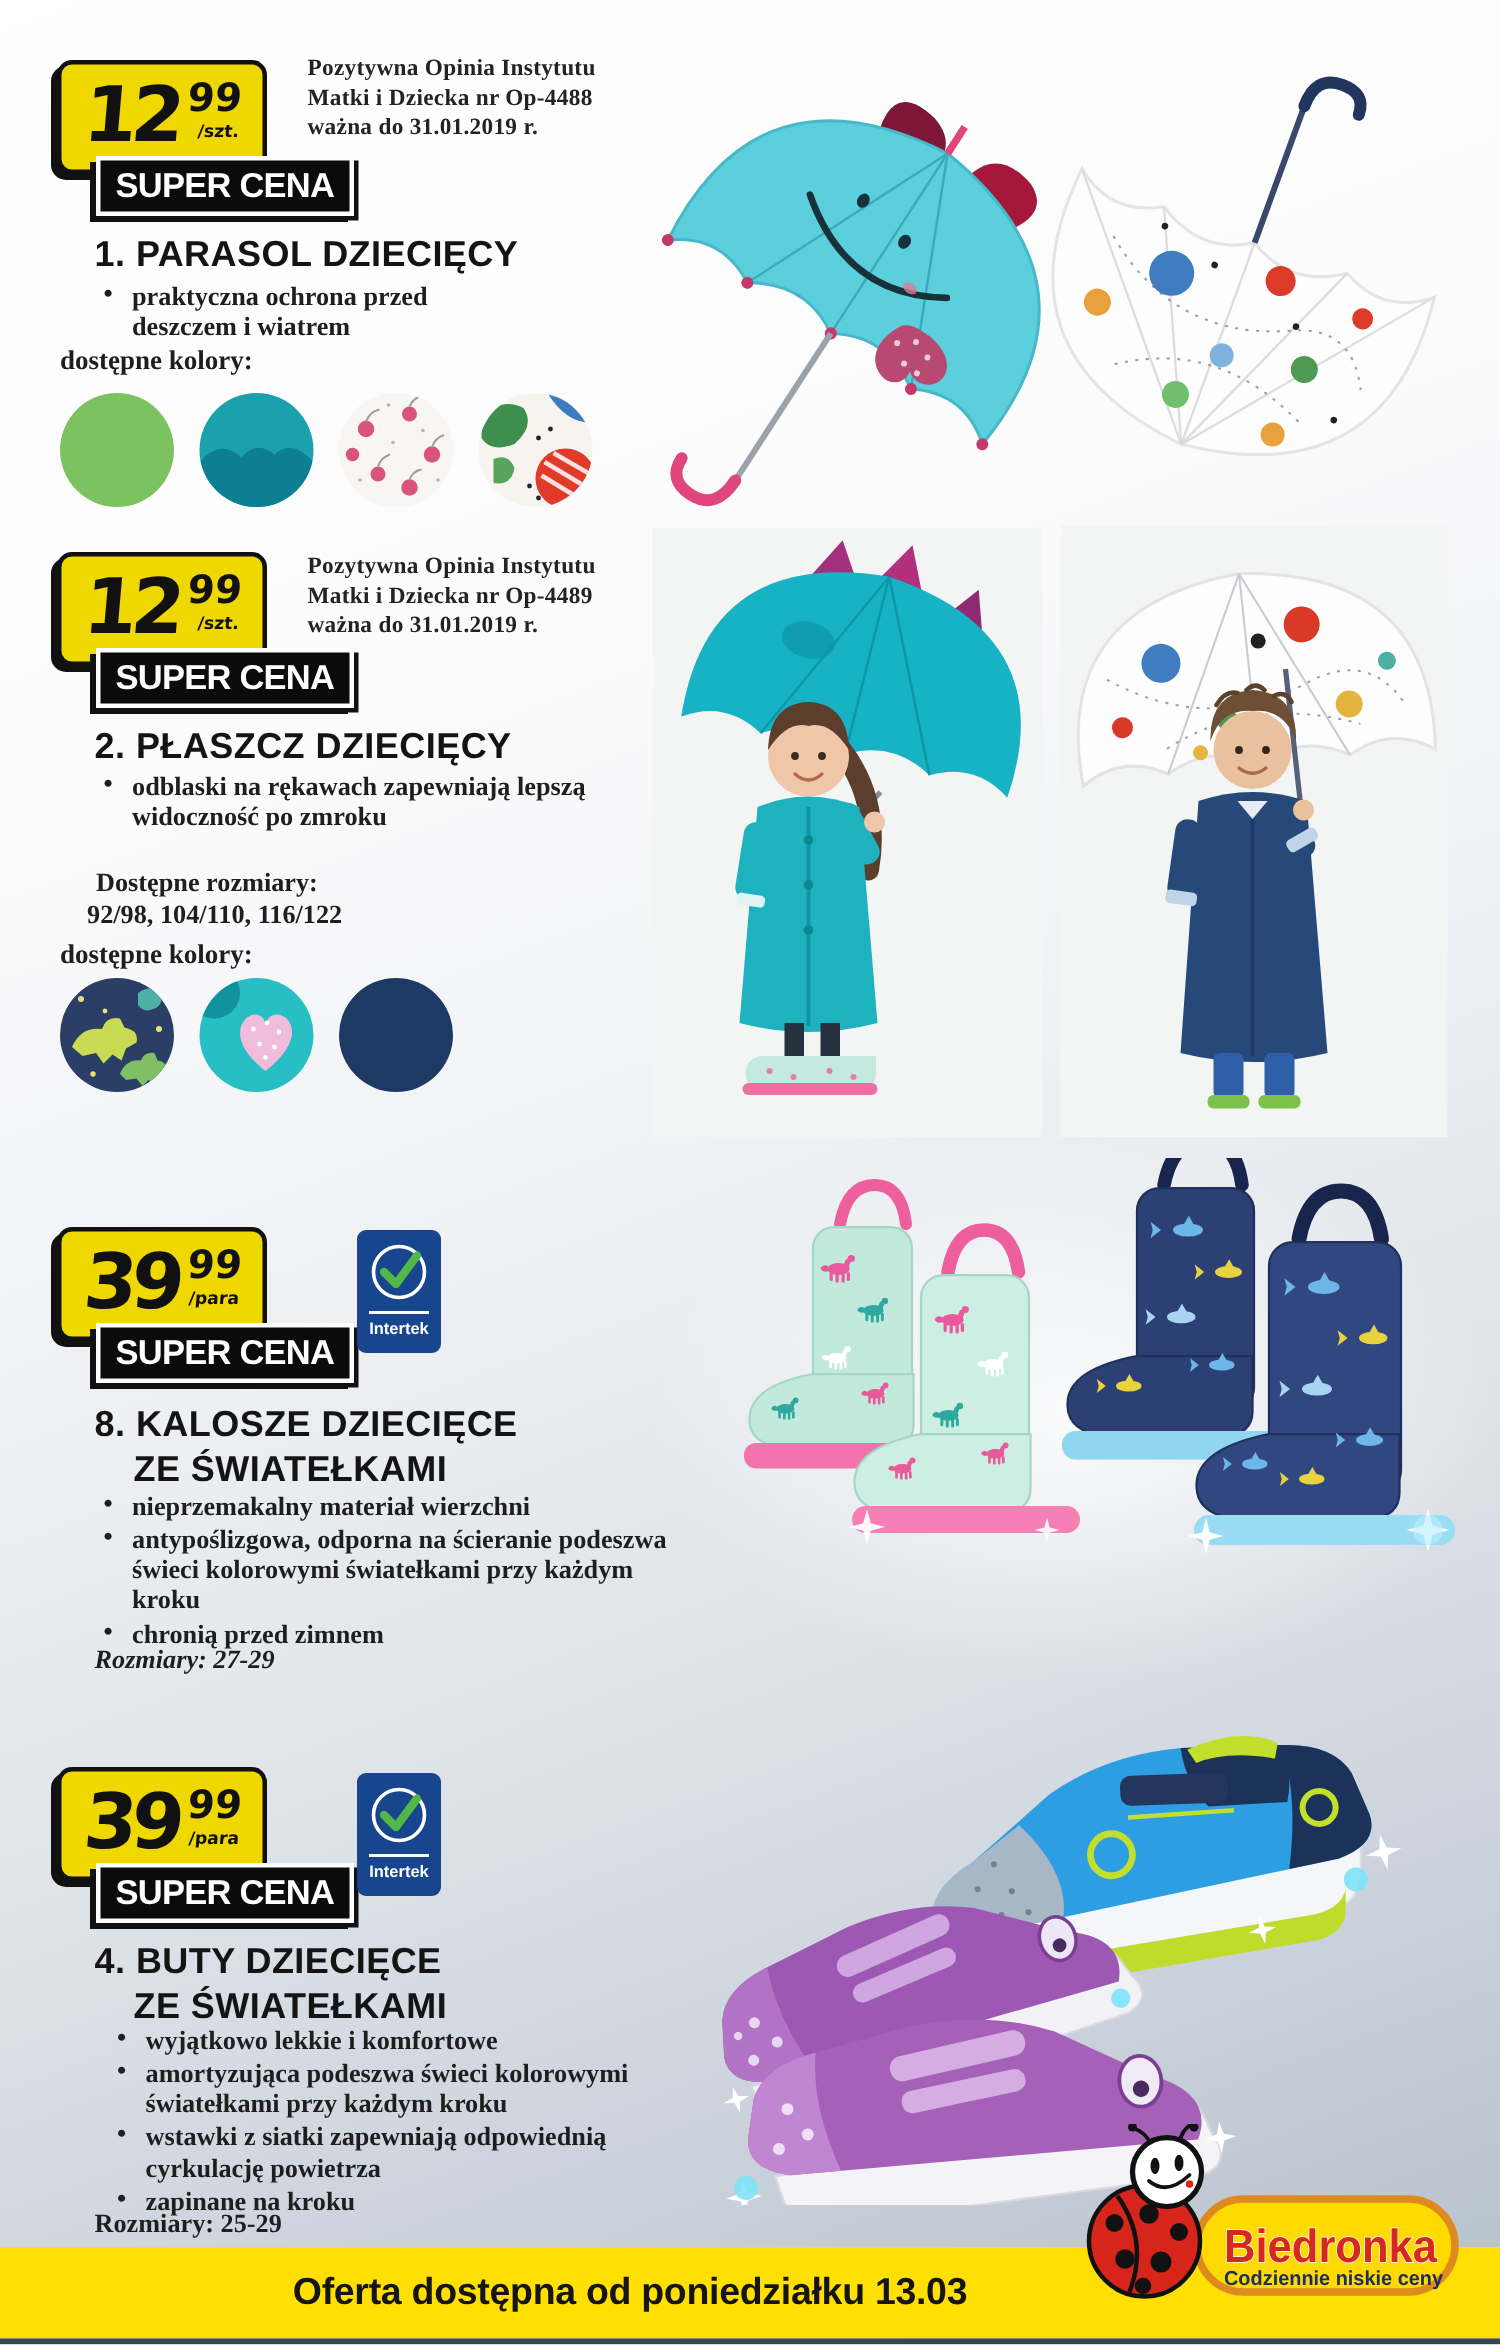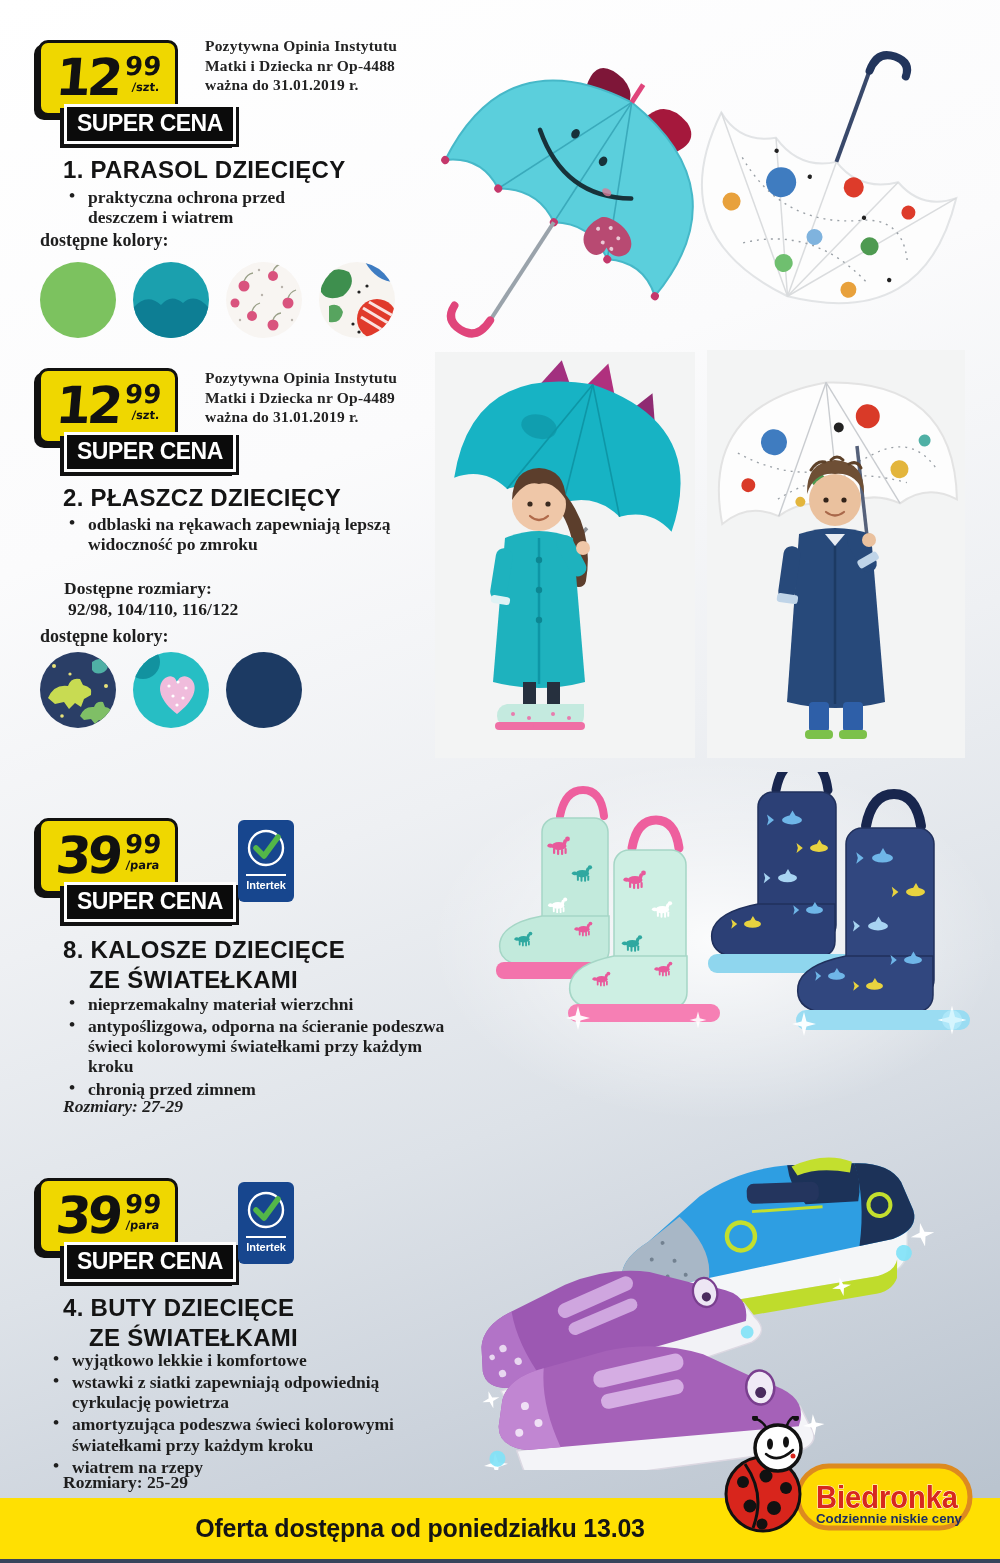--- a/index.html
+++ b/index.html
@@ -207,21 +207,21 @@
   <div class="opinion" style="left:205px;top:368px;">
     <div>Pozytywna Opinia Instytutu</div>
     <div>Matki i Dziecka nr Op-4489</div>
     <div>ważna do 31.01.2019 r.</div>
   </div>
   <div class="title" style="left:63px;top:484px;">2. PŁASZCZ DZIECIĘCY</div>
   <div class="bullets" style="left:66px;top:514px;width:348px;">
     <div class="bullet">odblaski na rękawach zapewniają lepszą widoczność po zmroku</div>
   </div>
   <div class="plain" style="left:64px;top:578px;">Dostępne rozmiary:</div>
-  <div class="plain" style="left:68px;top:599px;">92/98, 104/110, 116/122</div>
+  <div class="plain" style="left:58px;top:599px;">92/98, 104/110, 116/122</div>
   <div class="klabel" style="left:40px;top:627px;">dostępne kolory:</div>
   <div class="swatches" style="left:40px;top:652px;">
     <div class="swatch" style="background-color: rgb(42, 62, 102);">
       <svg width="76" height="76" viewBox="0 0 76 76">
         <path d="M8,46 q6,-14 20,-12 q3,-9 12,-7 l3,6 q10,2 8,10 l-7,4 -3,8 -6,-4 -6,6 -5,-7 -9,2 Z" fill="#C8DB52"></path>
         <path d="M40,64 q4,-10 14,-9 q2,-6 9,-5 l2,5 q7,1 6,7 l-5,3 -2,6 -5,-3 -4,4 -4,-5 -7,1 Z" fill="#7FBF66"></path>
         <path d="M52,10 q8,-6 14,0 q4,6 -2,10 q-8,4 -12,-2 Z" fill="#4FB0A5"></path>
         <g fill="#E8E27A">
             <circle cx="14" cy="14" r="2"></circle>
             <circle cx="30" cy="22" r="1.6"></circle>
@@ -464,25 +464,25 @@
       <circle cx="28" cy="28" r="17" fill="none" stroke="#fff" stroke-width="2.4"></circle>
       <path d="M18,28 L26,36 L40,17" stroke="#53B748" stroke-width="5.5" fill="none" stroke-linecap="round" stroke-linejoin="round"></path>
       <rect x="8" y="54" width="40" height="2" fill="#fff"></rect>
       <text x="28" y="69" text-anchor="middle" font-family="Liberation Sans,sans-serif" font-size="11" font-weight="bold" fill="#fff">Intertek</text>
     </svg>
   </div>
   <div class="title" style="left:63px;top:1294px;">
     <span>4. BUTY DZIECIĘCE</span>
     <span class="l2">ZE ŚWIATEŁKAMI</span>
   </div>
-  <div class="bullets" style="left:50px;top:1350px;width:398px;">
+  <div class="bullets" style="left:75px;top:1350px;width:398px;">
     <div class="bullet">wyjątkowo lekkie i komfortowe</div>
+    <div class="bullet">amortyzująca podeszwa świeci kolorowymi światełkami przy każdym kroku</div>
     <div class="bullet">wstawki z siatki zapewniają odpowiednią cyrkulację powietrza</div>
-    <div class="bullet">amortyzująca podeszwa świeci kolorowymi światełkami przy każdym kroku</div>
-    <div class="bullet">wiatrem na rzepy</div>
+    <div class="bullet">zapinane na kroku</div>
   </div>
   <div class="plain" style="left:63px;top:1472px;">Rozmiary: 25-29</div>
 
   <svg class="art" style="left:450px;top:1085px;" width="545" height="385" viewBox="0 0 545 385">
     <defs>
       <path id="spark2" d="M0,-12 L2.5,-2.5 L12,0 L2.5,2.5 L0,12 L-2.5,2.5 L-12,0 L-2.5,-2.5 Z"></path>
     </defs>
 
     <g transform="translate(315,130) rotate(-12)">
       <path d="M-165,46 q-12,22 12,27 l250,11 q30,1 35,-21 l4,-18 -290,-17 Z" fill="#F4F6F8" stroke="#D8DDE2" stroke-width="1.5"></path>

